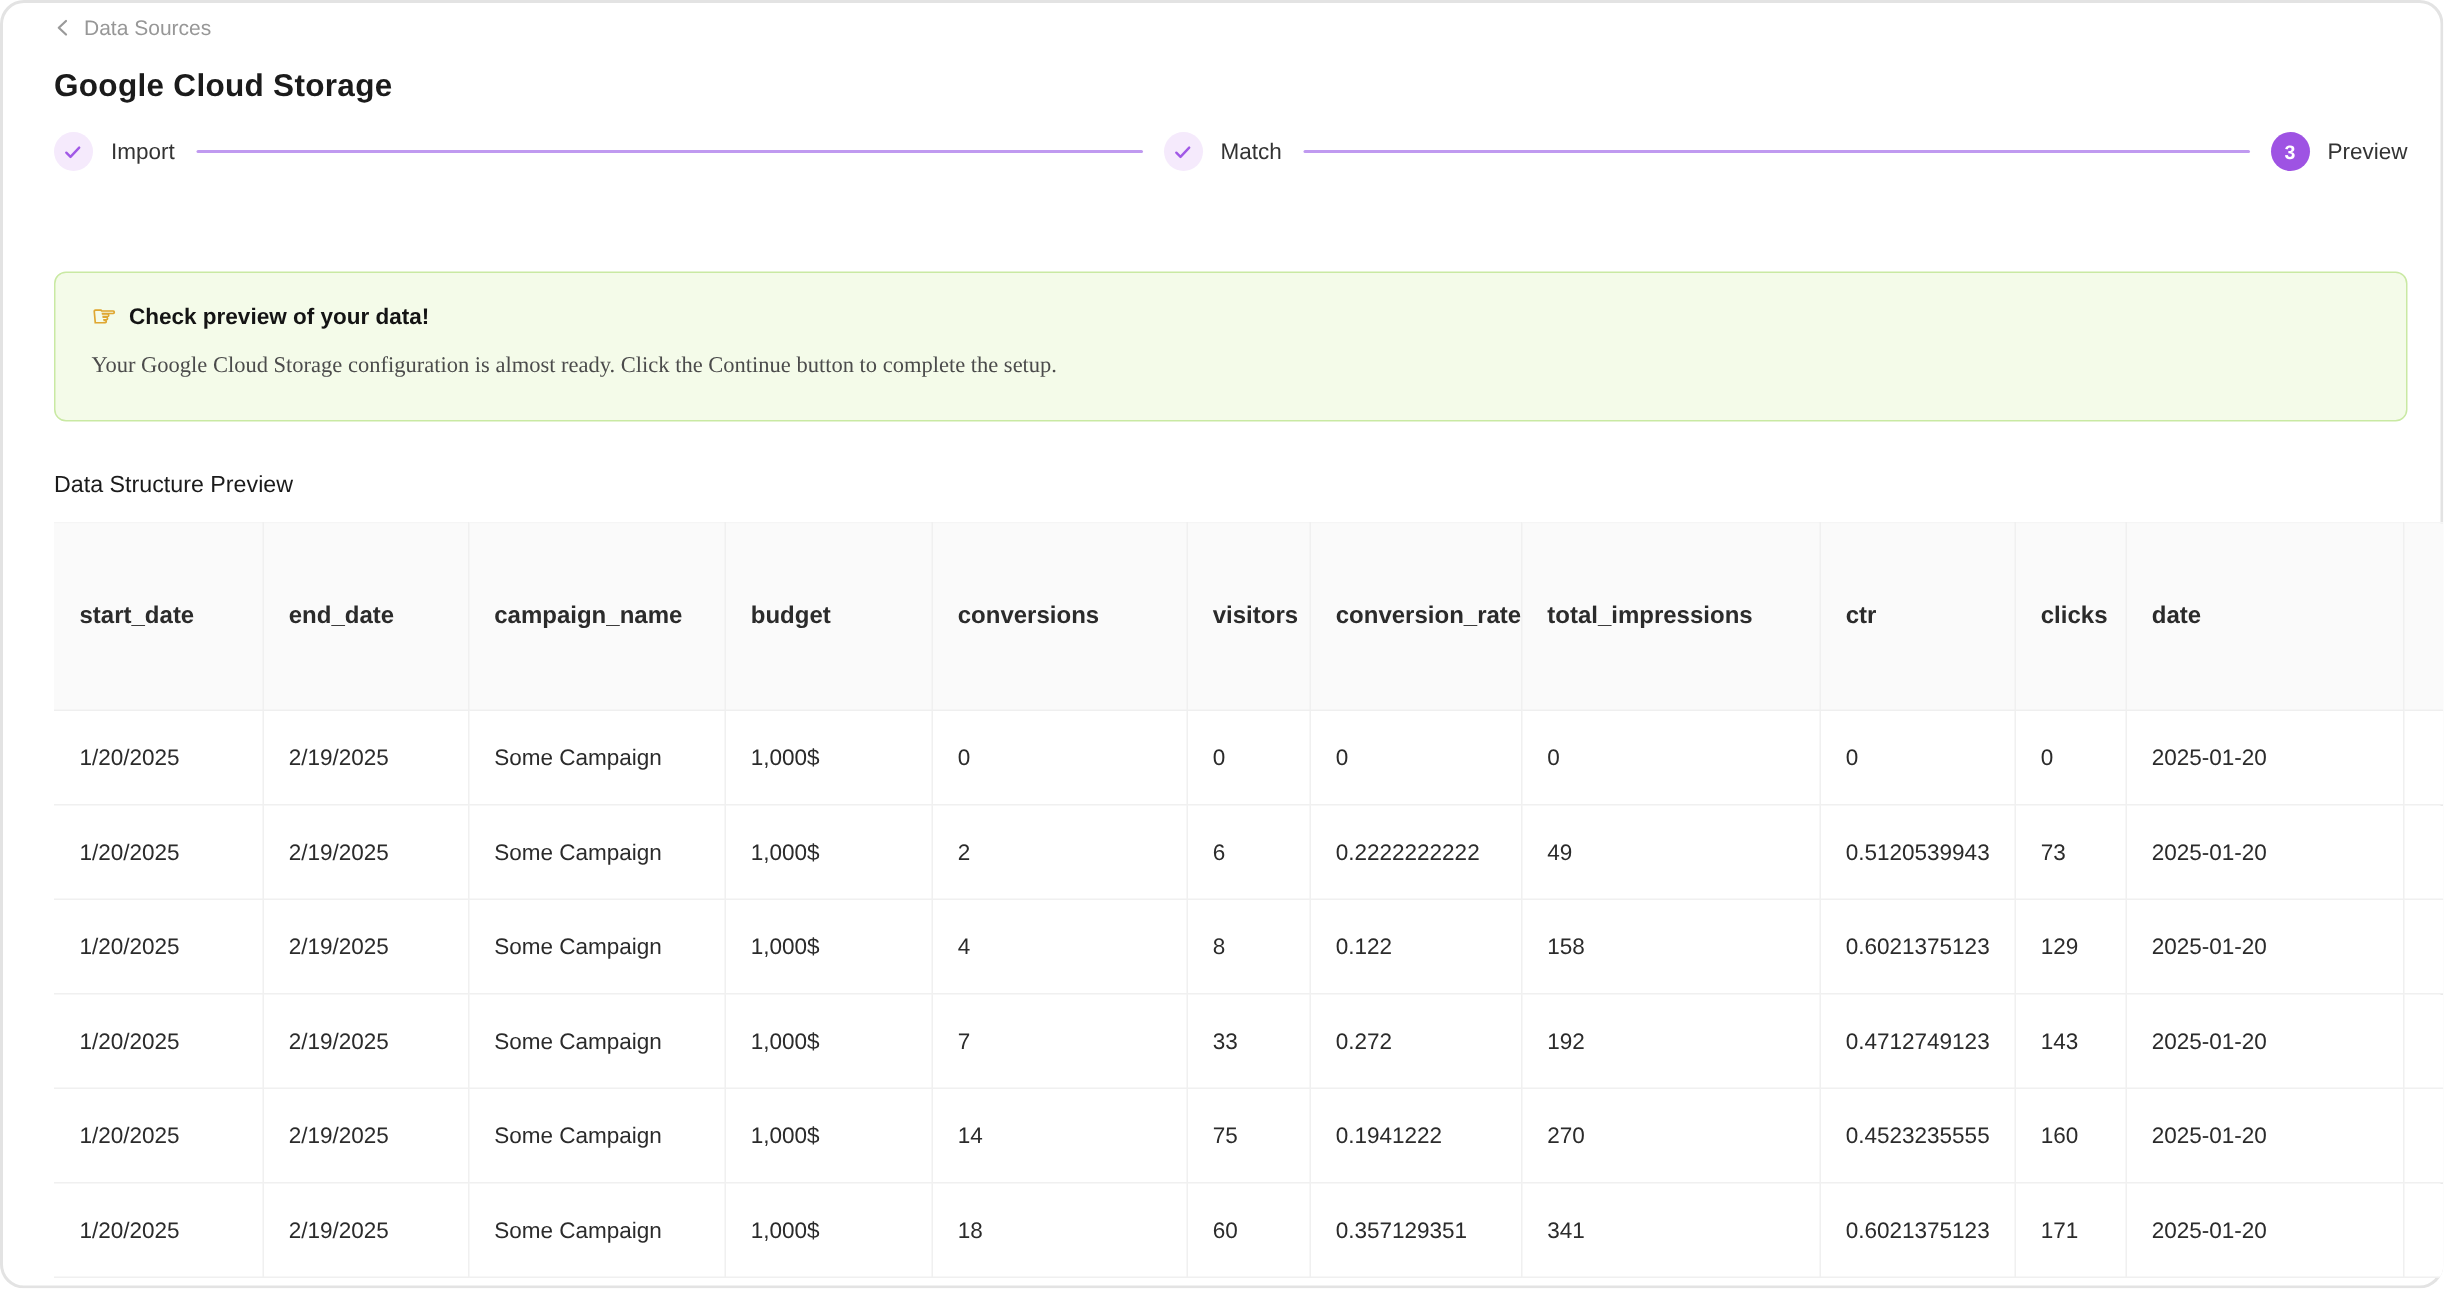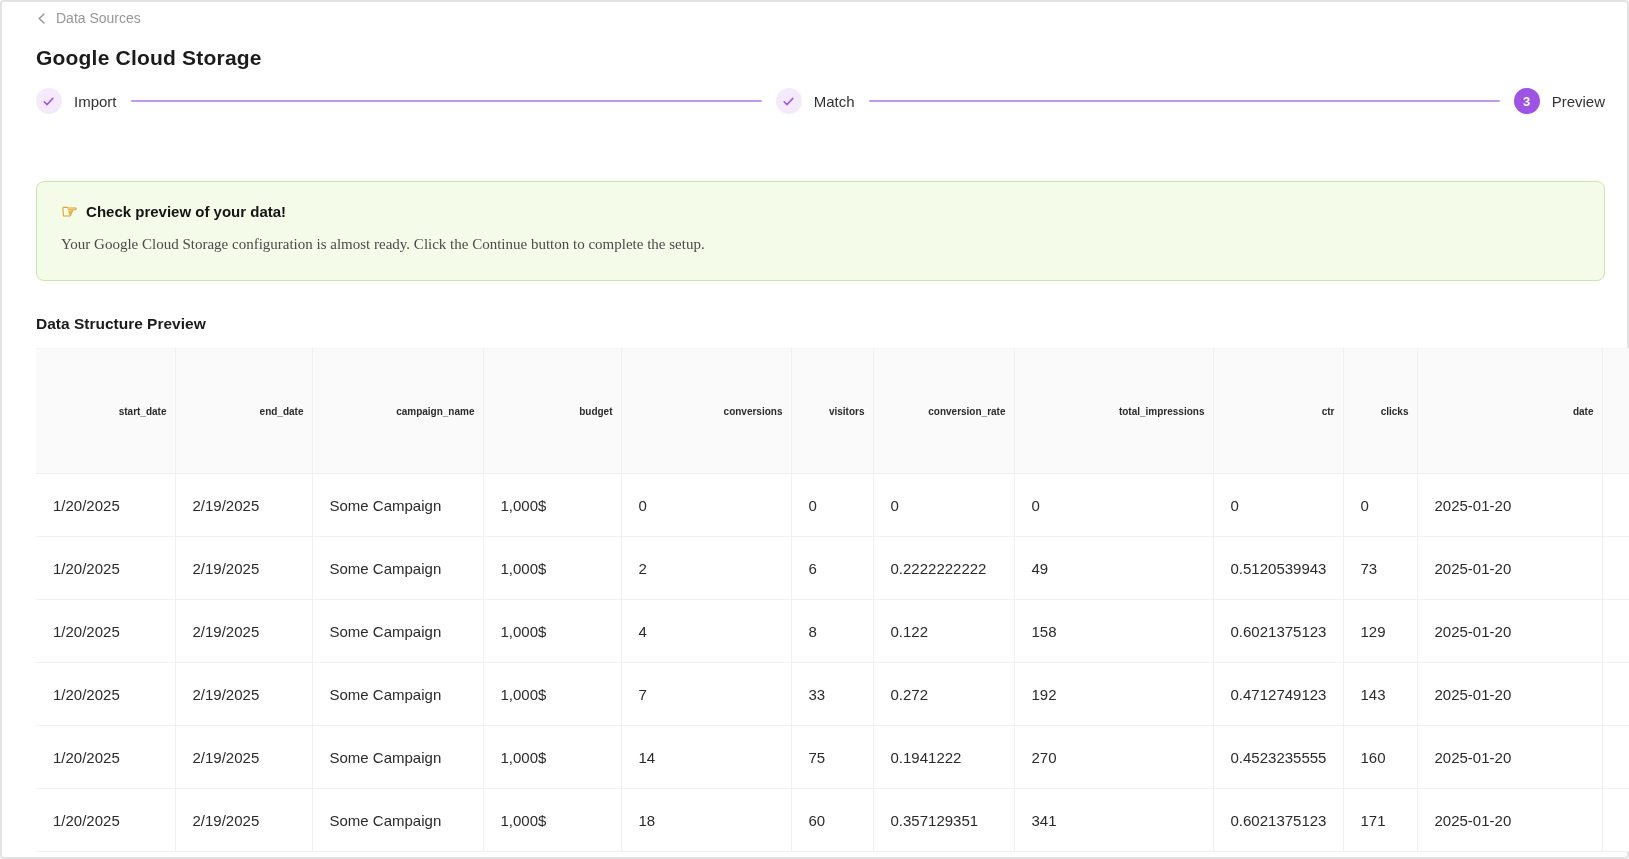--- a/index.html
+++ b/index.html
@@ -1,20 +1,20 @@
 <!DOCTYPE html>
 <html><head>
 <meta charset="utf-8">
 <style>
   * { margin:0; padding:0; box-sizing:border-box; }
   html,body { width:1629px; height:859px; overflow:hidden; background:#fff; }
   body { font-family:"Liberation Sans", sans-serif; color:#262626; }
   .viewport{
     width:1629px; height:859px; background:#fff; position:relative;
-    box-shadow: inset 0 0 0 2px #e3e3e3; border-radius:4px; overflow:hidden;
+    box-shadow: inset 0 0 0 2px #e3e3e3; border-radius:16px; overflow:hidden;
   }
   .content{ padding:0 24px 0 36px; }
 
   
   .breadcrumb{ padding-top:10px; display:flex; align-items:center; gap:8px;
     color:#979797; font-size:14px; cursor:pointer; width:max-content;}
   .breadcrumb svg{ display:block; }
 
   
   .page-title{ margin-top:20px; font-size:21px; font-weight:700; color:#1b1b1b; letter-spacing:.2px;}
@@ -32,28 +32,28 @@
 
   
   .alert{ margin-top:67px; height:100px; background:#f4fbe9; border:1px solid #c9e9a3;
     border-radius:8px; padding:19px 24px; }
   .alert-title{ display:flex; align-items:center; gap:8px; font-size:15px;
     font-weight:700; color:#141414; line-height:22px; }
   .alert-hand{ color:#dfa732; font-size:19px; line-height:20px; }
   .alert-desc{ margin-top:11px; font-size:15px; color:#4b4b4b; line-height:21px;font-family:Liberation Serif, serif; }
 
   
-  .preview-heading{ margin-top:33px; font-size:15.5px; font-weight:700; color:#1b1b1b; line-height:20px; }
+  .preview-heading{ margin-top:33px; font-size:15.5px; font-weight:400; color:#1b1b1b; line-height:20px; }
 
   
   .table-wrap{ margin-top:14px; margin-right:-24px; width:1593px; overflow:hidden; }
   table{ border-collapse:collapse; table-layout:fixed; width:1593px; }
   thead th{
-    height:125px; background:#fafafa; text-align:right; vertical-align:middle;
-    font-size:10px; font-weight:700; color:#2b2b2b; padding:0 8px 0 17px;
+    height:125px; background:#fafafa; text-align:left; vertical-align:middle;
+    font-size:16px; font-weight:700; color:#2b2b2b; padding:0 8px 0 17px;
     border-bottom:1px solid #efefef; border-top:1px solid #f5f5f5;
   }
   thead th:not(:last-child), tbody td:not(:last-child){ border-right:1px solid #f0f0f0; }
   tbody td{
     height:63px; vertical-align:middle; font-size:15px; color:#2b2b2b;
     padding:0 8px 0 17px; border-bottom:1px solid #f0f0f0; background:#fff;
     white-space:nowrap; overflow:hidden;
   }
 </style>
 </head>

